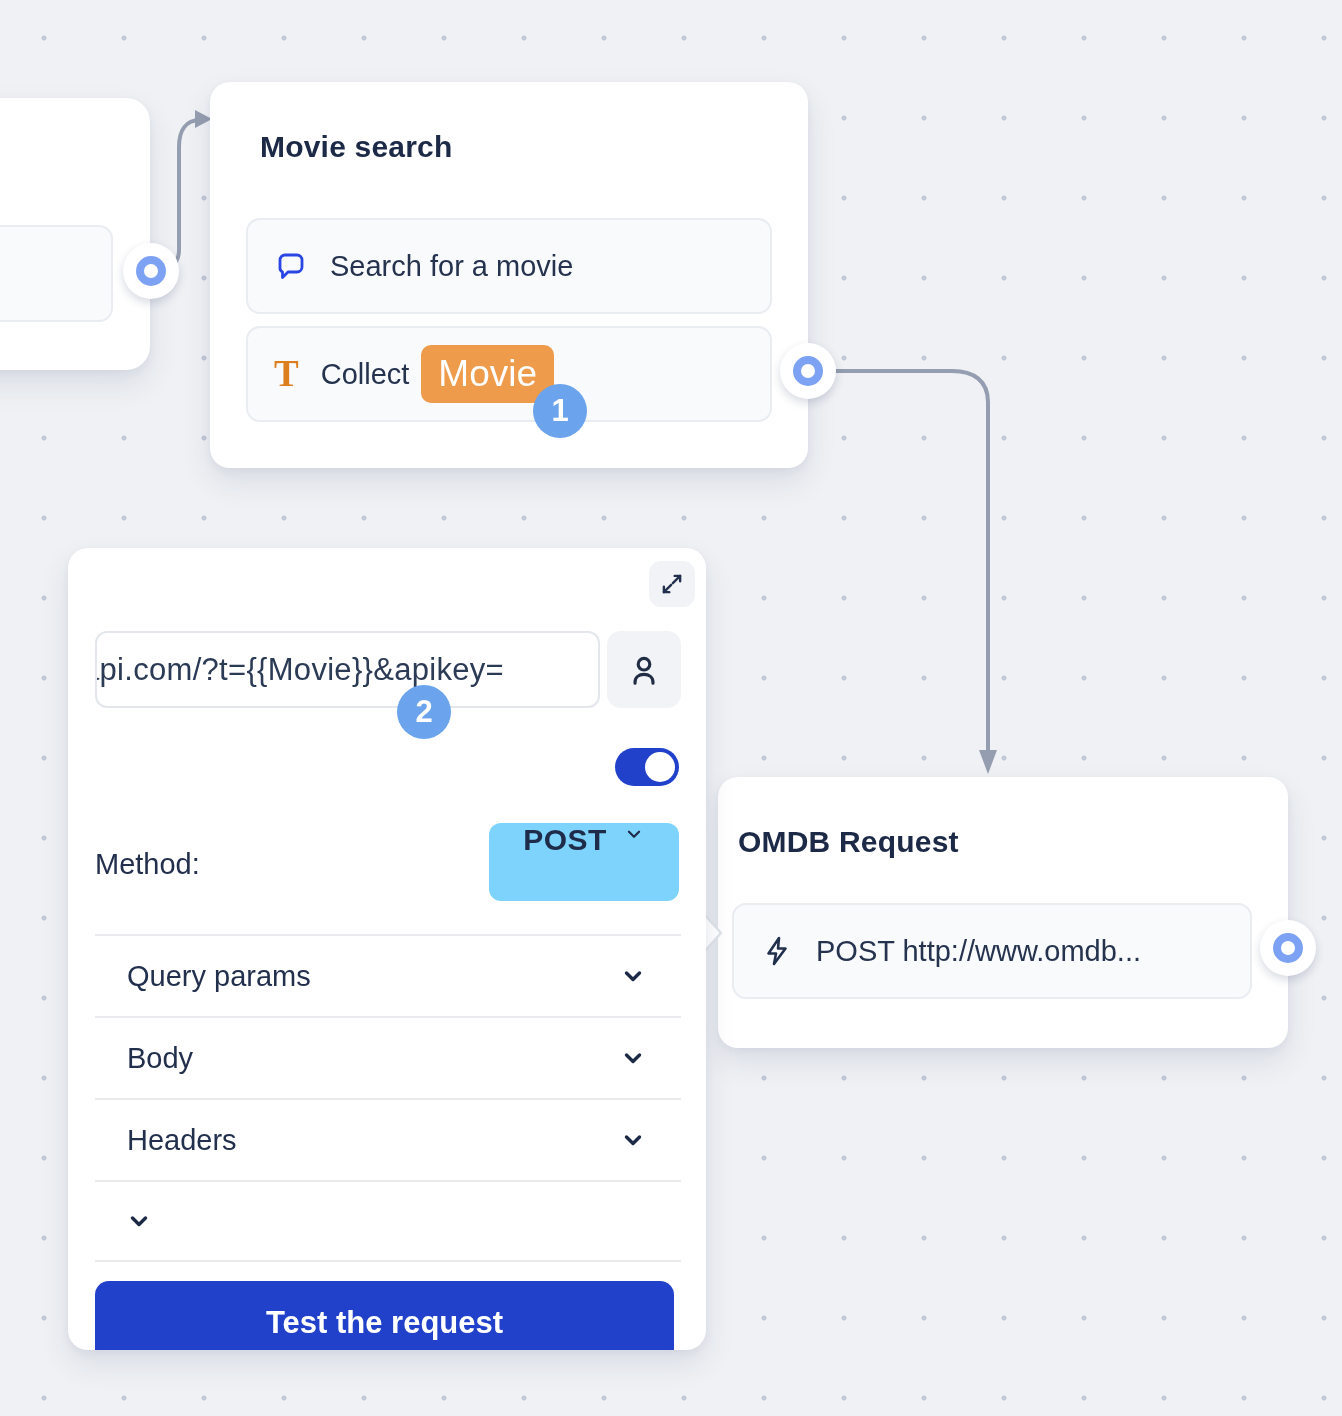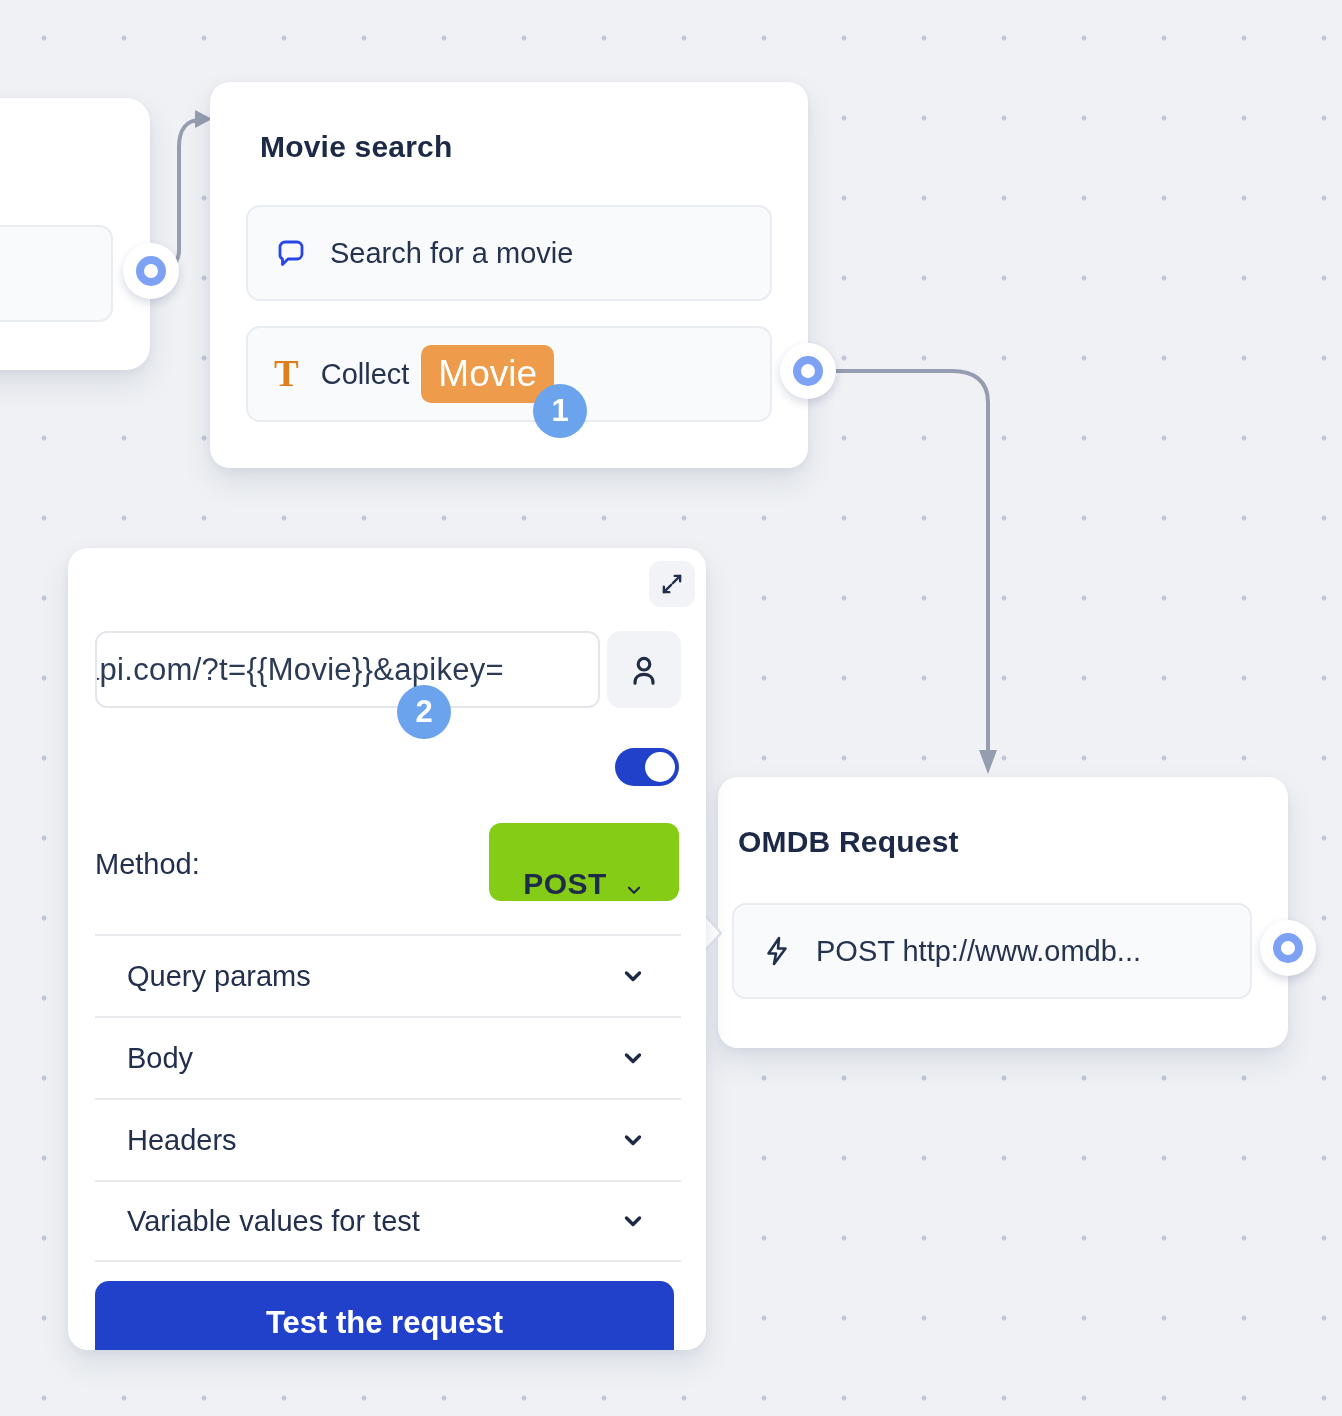--- a/index.html
+++ b/index.html
@@ -56,22 +56,22 @@
     font-size:31px;color:#2b3a55;white-space:nowrap;margin-left:-15px;letter-spacing:.3px;
   }
   .panel-label{font-size:29px;color:#22304e;}
   .toggle{
     position:absolute;width:64px;height:38px;border-radius:19px;background:#2141cb;
   }
   .toggle .knob{
     position:absolute;right:4px;top:4px;width:30px;height:30px;border-radius:50%;background:#fff;
   }
   .select-btn{
-    position:absolute;background:#84cc16;border-radius:12px;
-    display:flex;align-items:flex-end;justify-content:center;gap:16px;
+    position:absolute;background:#7dd3fc;border-radius:12px;
+    display:flex;align-items:flex-start;justify-content:center;gap:16px;
   }
   .select-btn .val{font-size:30px;font-weight:600;color:#1e2b49;letter-spacing:.5px;}
   .sections{position:absolute;left:27px;top:363px;width:586px;margin-top:23px;}
   .section-row{
     height:82px;border-top:2px solid #e8eaee;display:flex;align-items:center;
     justify-content:space-between;padding:0 36px 0 32px;box-sizing:border-box;
   }
   .section-row:last-child{border-bottom:2px solid #e8eaee;}
   .primary-btn{
     position:absolute;background:#2141cb;border-radius:14px;border:none;
@@ -91,21 +91,21 @@
   <polygon points="979,750 997,750 988,774" fill="#959db0"></polygon>
 </svg>
 
 <div class="card" style="left:-64px;top:98px;width:214px;height:272px;border-radius:24px;z-index:10;">
   <div class="node-row" style="left:-24px;top:127px;width:201px;height:97px;"></div>
 </div>
 
 <div class="card" style="left:210px;top:82px;width:598px;height:386px;z-index:10;">
   <div class="abs node-title" style="left:50px;top:48px;">Movie search</div>
 
-  <div class="node-row" style="left:36px;top:123px;width:526px;height:96px;">
+  <div class="node-row" style="left:36px;top:136px;width:526px;height:96px;">
     <span class="row-icon">
       <svg width="34" height="34" viewBox="0 0 34 34">
         <path d="M6 11 a5 5 0 0 1 5-5 h12 a5 5 0 0 1 5 5 v7 a5 5 0 0 1-5 5 H14 l-5.5 5.5 V23 A5 5 0 0 1 6 18 z" fill="none" stroke="#2946e4" stroke-width="2.8" stroke-linejoin="round" stroke-linecap="round"></path>
       </svg>
     </span>
     <span class="row-label">Search for a movie</span>
   </div>
 
   <div class="node-row" style="left:36px;top:244px;width:526px;height:96px;">
     <span class="row-icon">
@@ -187,21 +187,20 @@
         <path d="M5.5 9 L12 15.5 L18.5 9" fill="none" stroke="#1c2947" stroke-width="3.4" stroke-linecap="round" stroke-linejoin="round"></path>
       </svg>
     </div>
     <div class="section-row">
       <span class="panel-label">Headers</span>
       <svg width="24" height="24" viewBox="0 0 24 24">
         <path d="M5.5 9 L12 15.5 L18.5 9" fill="none" stroke="#1c2947" stroke-width="3.4" stroke-linecap="round" stroke-linejoin="round"></path>
       </svg>
     </div>
     <div class="section-row">
-      <span class="panel-label">Variable values for test</span>
       <svg width="24" height="24" viewBox="0 0 24 24">
         <path d="M5.5 9 L12 15.5 L18.5 9" fill="none" stroke="#1c2947" stroke-width="3.4" stroke-linecap="round" stroke-linejoin="round"></path>
       </svg>
     </div>
   </div>
 
   <button class="primary-btn" style="left:27px;top:733px;width:579px;height:84px;">Test the request</button>
 </div>
 
 <div class="port" style="left:123px;top:243px;">

